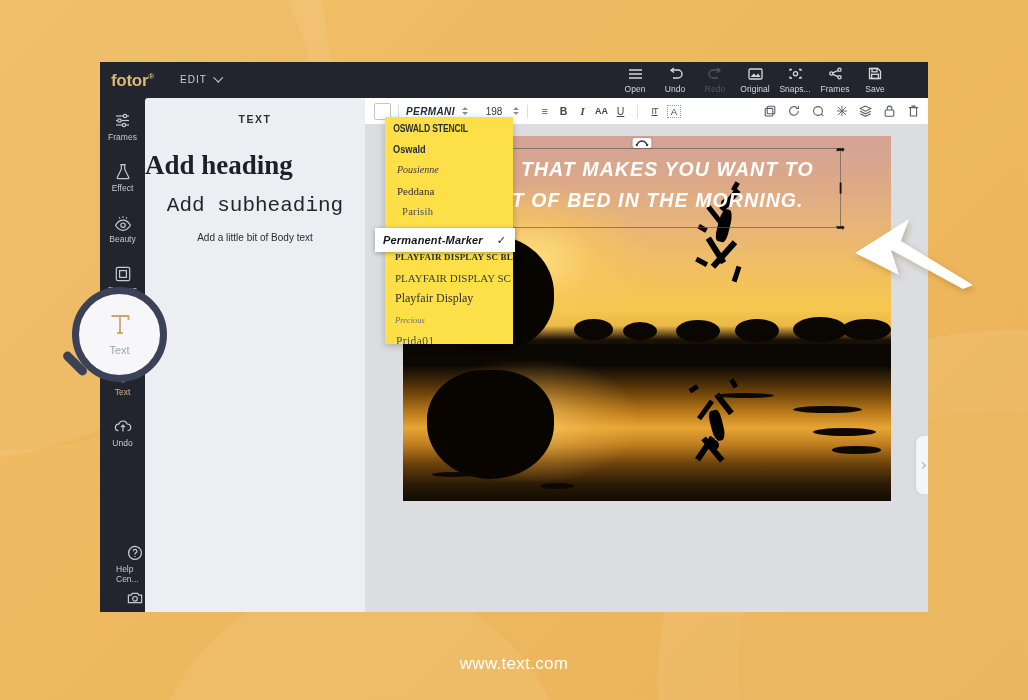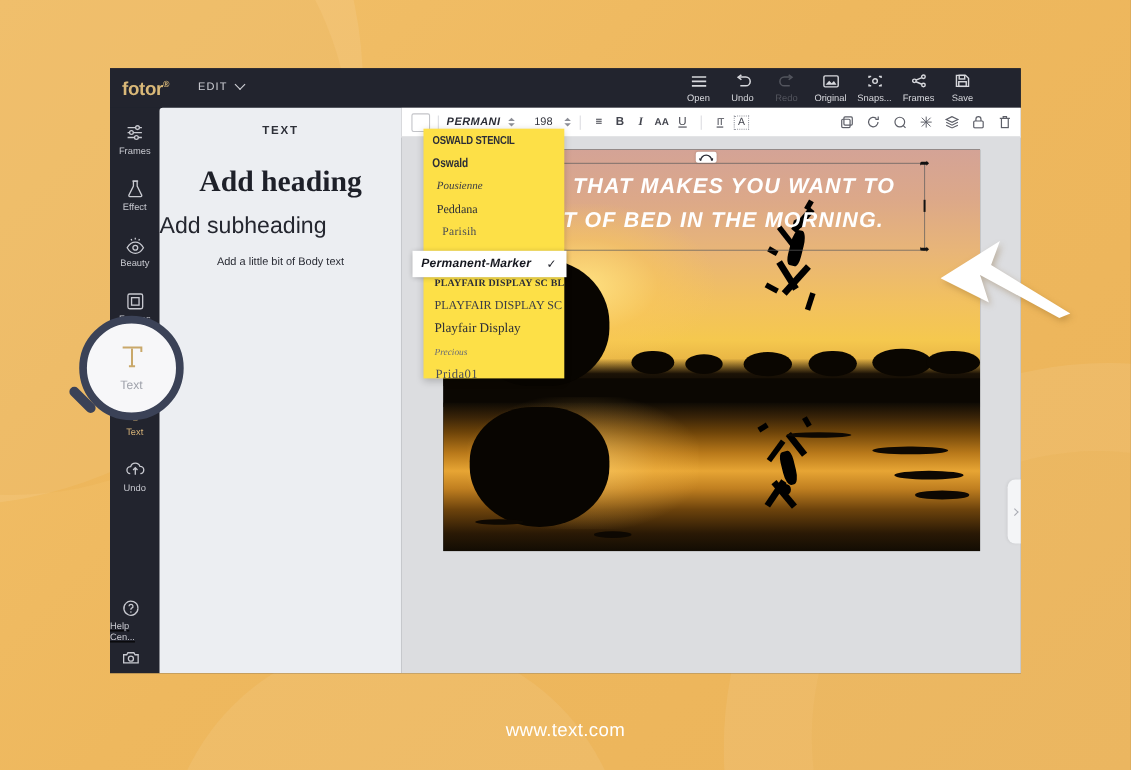--- a/index.html
+++ b/index.html
@@ -37,30 +37,30 @@
   .ticon .glyph{height:17px;display:flex;align-items:center;justify-content:center;}
   .ticon .lbl{font-size:8.5px;margin-top:2px;}
 
   
   #rail{position:absolute;left:0;top:36px;width:45px;height:514px;background:#22242e;}
   .railitem{height:45px;display:flex;flex-direction:column;align-items:center;justify-content:center;
             color:#c8c9d0;cursor:pointer;margin-top:6px;}
   .railitem .glyph{height:19px;display:flex;align-items:center;justify-content:center;}
   .railitem .lbl{font-size:8.5px;margin-top:2px;}
   .railitem.active{color:#d6b277;}
-  #railbottom{position:absolute;left:0;bottom:0;width:38px;text-decoration:underline;}
+  #railbottom{position:absolute;left:16px;bottom:0;width:38px;}
 
   
   #textpanel{position:absolute;left:45px;top:36px;width:220px;height:514px;
              background:#eceef2;border-radius:3px 0 0 0;}
   .panel-title{text-align:center;font-size:10.5px;font-weight:bold;color:#2d2f38;
                letter-spacing:1.6px;margin-top:15px;}
-  .add-heading{text-align:center;font-family:"Liberation Serif",serif;font-weight:bold;
+  .add-heading{text-align:left;font-family:"Liberation Serif",serif;font-weight:bold;
                font-size:27px;color:#1e2029;margin-top:25px;cursor:pointer;}
-  .add-sub{font-family:Liberation Sans, sans-serif;font-size:21px;
+  .add-sub{text-align:center;font-family:Liberation Mono, monospace;font-size:21px;
            color:#24262f;margin-top:13px;cursor:pointer;}
   .add-body{text-align:center;font-size:10px;color:#2a2c35;margin-top:15px;cursor:pointer;}
 
   
   #editor{position:absolute;left:265px;top:36px;width:563px;height:514px;background:#dcdde0;}
   
   #fmtbar{position:absolute;left:0;top:0;width:563px;height:26px;background:#fff;
           border-bottom:1px solid #e3e4e7;display:flex;align-items:center;}
   .swatch{width:15px;height:15px;border:1px solid #c3c4c8;background:#fff;margin-left:9px;border-radius:2px;cursor:pointer;}
   .vdiv{width:1px;height:13px;background:#dcdde1;margin:0 7px;}

